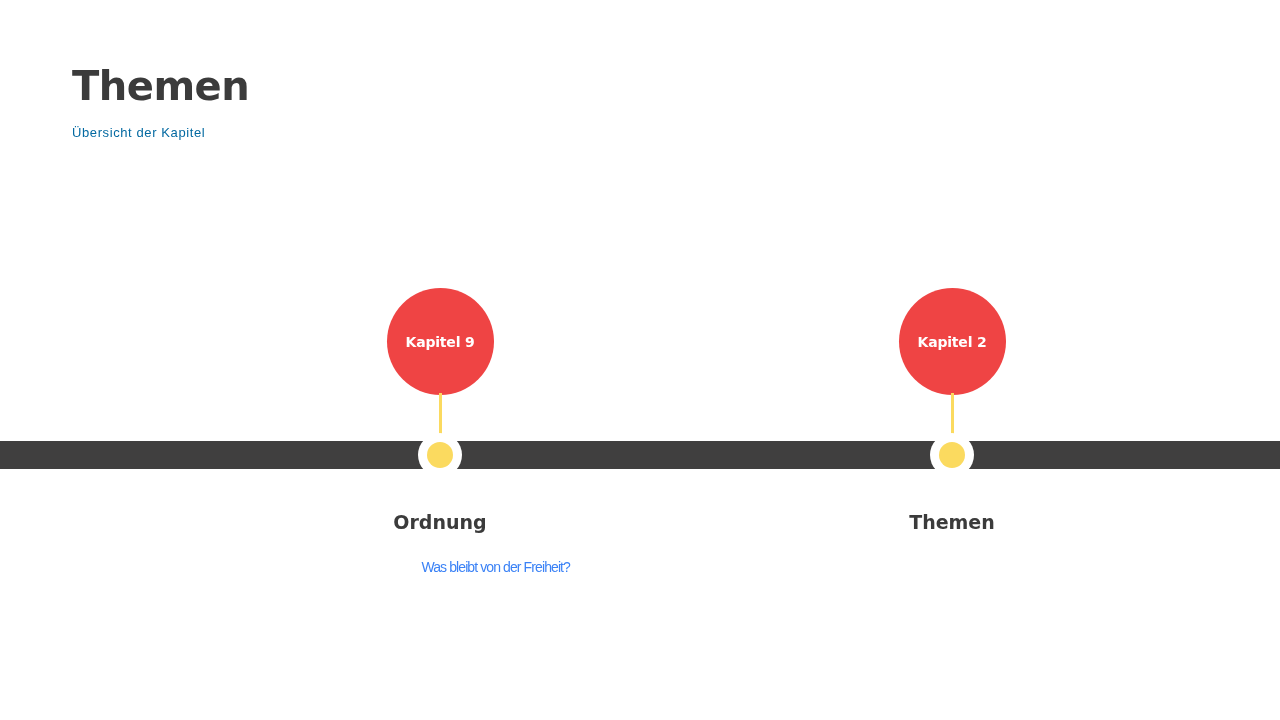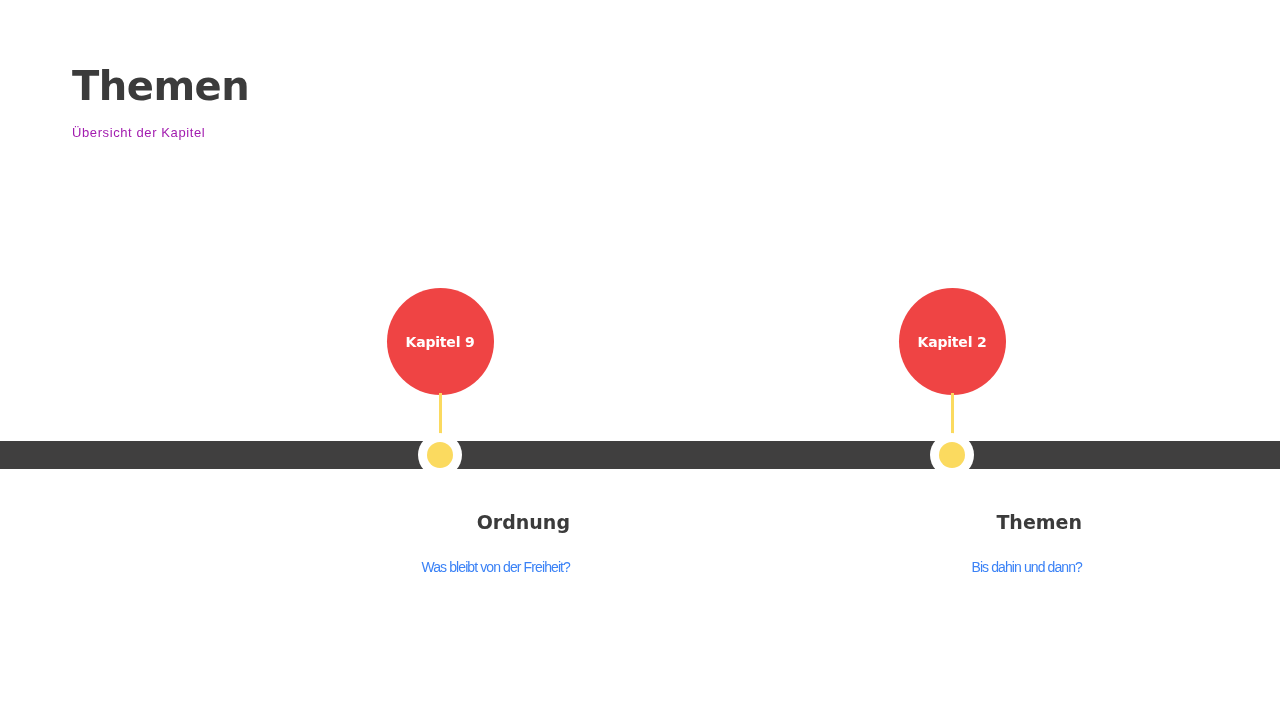--- a/index.html
+++ b/index.html
@@ -34,21 +34,21 @@
     line-height: 1.0;
     color: #3b3b3b;
     letter-spacing: -0.5px;
     margin: 0;
     white-space: nowrap;
   }
   .slide-subtitle {
     font-family: "Liberation Sans", sans-serif;
     font-size: 13px;
     font-weight: normal;
-    color: #a21caf;
+    color: #0369a1;
     letter-spacing: 0.6px;
     margin: 0;
     padding-top: 19px;
     white-space: nowrap;
   }
 
   
   .timeline-bar {
     position: absolute;
     left: 0;
@@ -119,21 +119,21 @@
     height: 26px;
     border-radius: 50%;
     background: #fbda5f;
   }
 
   .caption-title {
     position: absolute;
     left: 0;
     top: 511px;
     width: 260px;
-    text-align: right;
+    text-align: center;
     font-family: "DejaVu Sans", sans-serif;
     font-size: 19px;
     font-weight: bold;
     color: #3b3b3b;
     white-space: nowrap;
   }
   .caption-desc {
     position: absolute;
     left: 0;
     top: 559px;
@@ -171,16 +171,15 @@
   </div>
 
   <div class="milestone m2">
     <div class="bubble">
       <span class="bubble-label">Kapitel 2</span>
     </div>
     <div class="stem"></div>
     <div class="node-ring"></div>
     <div class="node-dot"></div>
     <div class="caption-title">Themen</div>
-    <div class="caption-desc">Bis dahin und dann?</div>
   </div>
 
 </div>
 
 </body></html>

